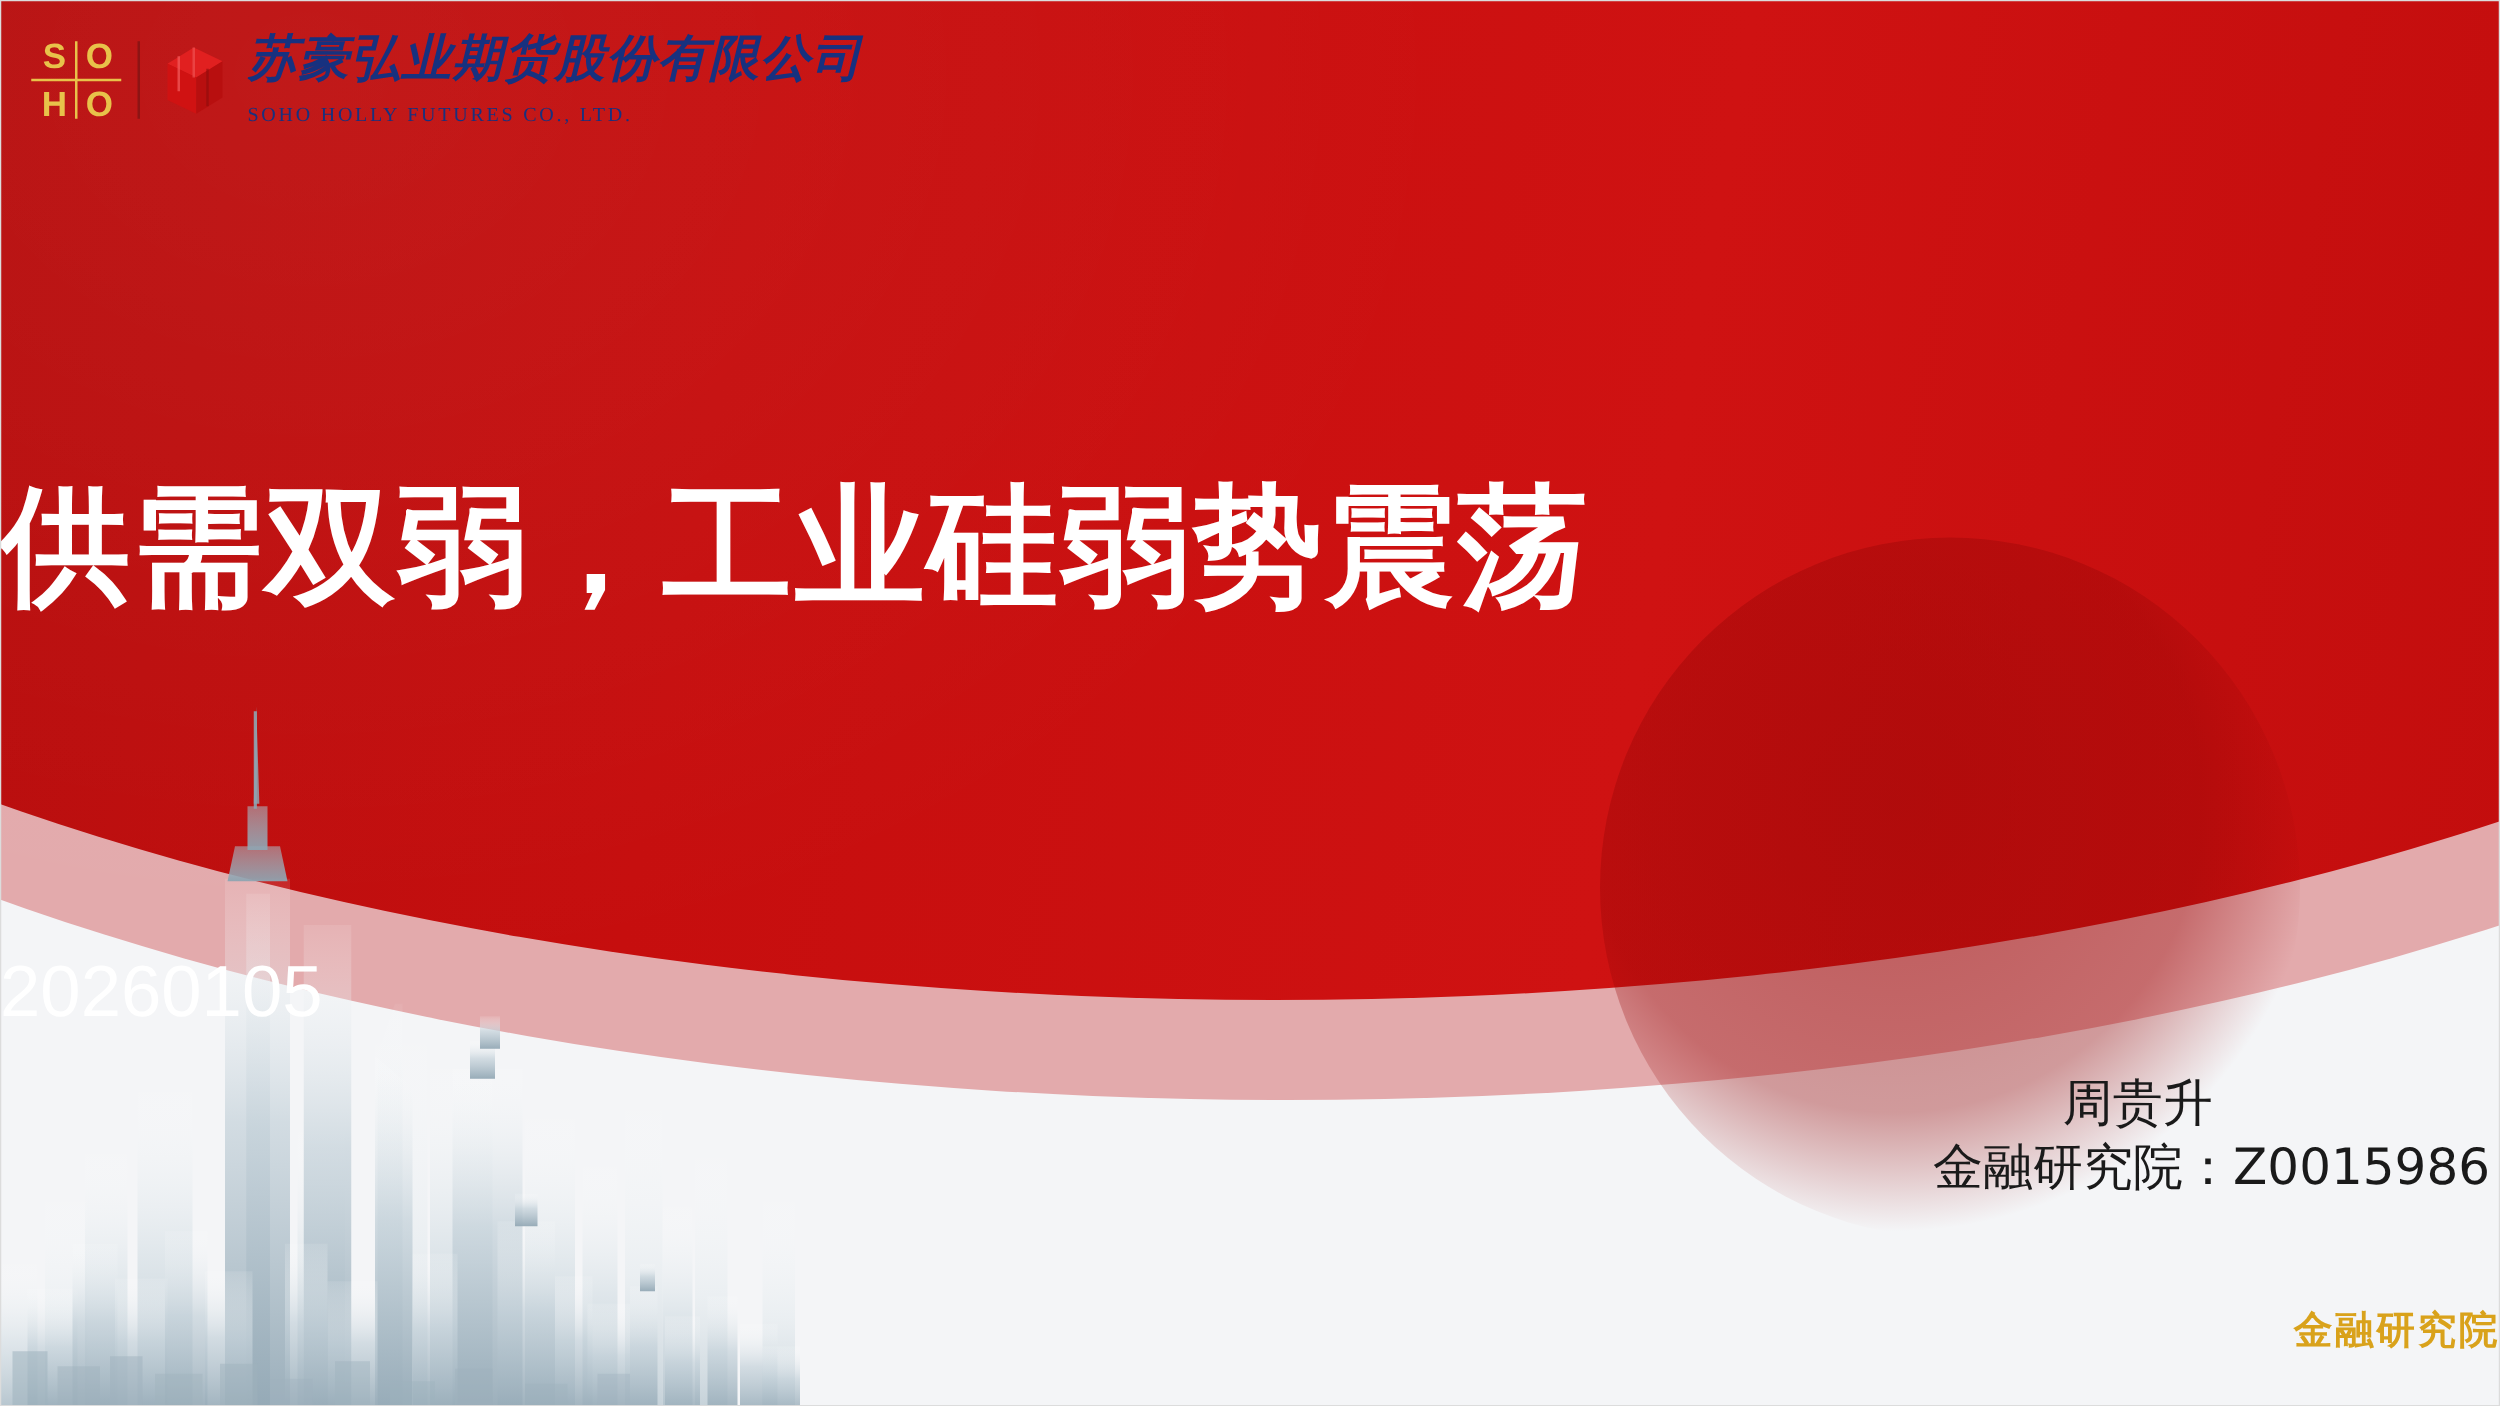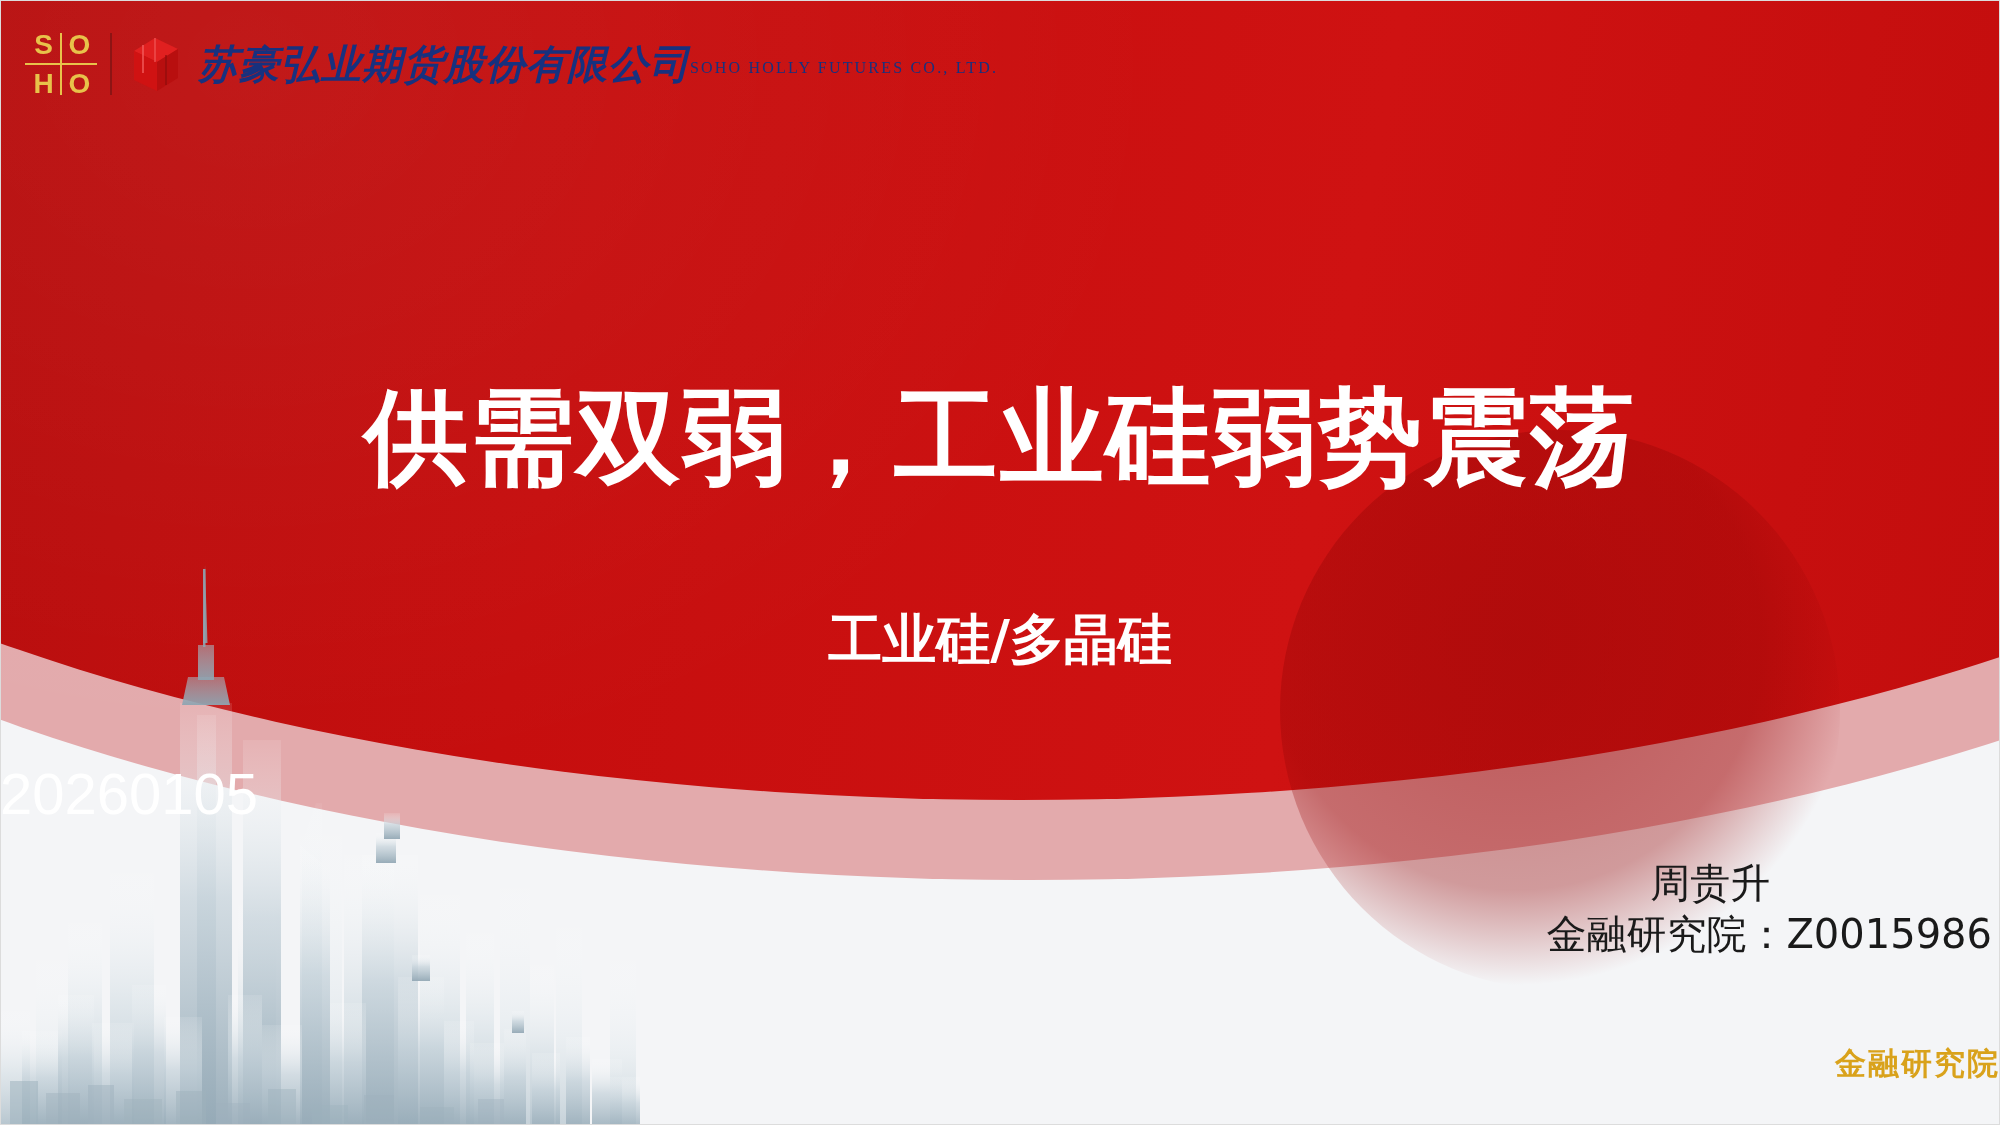--- a/index.html
+++ b/index.html
@@ -131,21 +131,21 @@
     background: #8d1414;
     margin: 0 14px 0 16px;
     flex: none;
   }
   .cube {
     width: 58px;
     height: 62px;
     flex: none;
     margin-right: 14px;
   }
-  .logo-text { display: flex; flex-direction: row; justify-content: space-between; }
+  .logo-text { display: flex; flex-direction: column; justify-content: space-between; }
   .logo-cn {
     color: #17317f;
     font-size: 40px;
     font-weight: 700;
     line-height: 1.05;
     letter-spacing: 1px;
     font-family: "DejaVu Serif", "Liberation Serif", serif;
     font-style: italic;
     white-space: nowrap;
   }
@@ -158,21 +158,20 @@
     font-family: "Liberation Serif", "DejaVu Serif", serif;
     white-space: nowrap;
   }
 
   
   .title-main {
     position: absolute;
     left: 0;
     right: 0;
     top: 380px;
-    text-align: center;
     color: #ffffff;
     font-size: 104px;
     font-weight: 700;
     line-height: 1.1;
     letter-spacing: 2px;
     white-space: nowrap;
     font-family: "DejaVu Sans", "Liberation Sans", sans-serif;
   }
   .title-sub {
     position: absolute;
@@ -364,21 +363,20 @@
       <path d="M40 22 L40 52" stroke="#8c0b0b" stroke-width="2" fill="none" opacity="0.6"></path>
     </svg>
 
     <div class="logo-text">
       <div class="logo-cn">苏豪弘业期货股份有限公司</div>
       <div class="logo-en">SOHO HOLLY FUTURES CO., LTD.</div>
     </div>
   </div>
 
   <div class="title-main">供需双弱，工业硅弱势震荡</div>
-  <div class="title-sub">工业硅/多晶硅</div>
   <div class="title-date">20260105</div>
 
   <div class="author">
     <div class="name">周贵升</div>
     <div>金融研究院：Z0015986</div>
   </div>
 
   <div class="footer">金融研究院</div>
 
   <div class="frame"></div>

